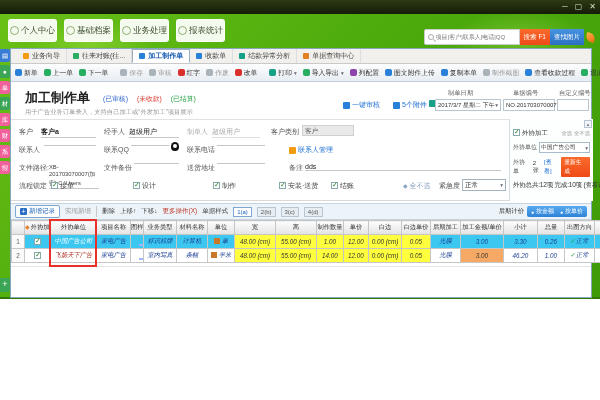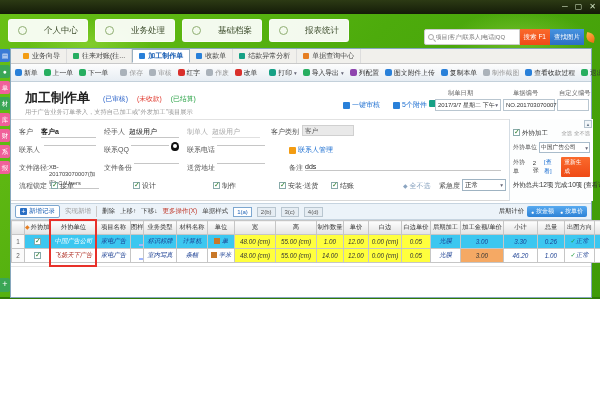--- a/index.html
+++ b/index.html
@@ -16,21 +16,21 @@
   .skin { left:0; top:14px; width:600px; height:285px; z-index:1; border-bottom:2px solid #2f7a06;
     background:
       radial-gradient(ellipse 90px 35px at 90px 30px, rgba(190,240,90,.35), transparent 70%),
       radial-gradient(ellipse 120px 45px at 320px 70px, rgba(160,225,60,.28), transparent 70%),
       radial-gradient(ellipse 100px 40px at 520px 25px, rgba(200,245,110,.3), transparent 70%),
       radial-gradient(ellipse 140px 60px at 240px 240px, rgba(120,200,40,.25), transparent 70%),
       linear-gradient(135deg,#69c016 0%, #4dab0c 45%, #3f9a08 100%); }
 
   
   .navbar { left:8px; top:19px; display:flex; gap:7px; align-items:center; z-index:3; }
-  .navbtn { height:23px; padding:0 9px; background:rgba(255,255,255,.93); border:1px solid rgba(255,255,255,.6); border-radius:3px; display:flex; align-items:center; gap:17px; font-size:8.5px; color:#3a4a2a; cursor:pointer; }
+  .navbtn { height:23px; padding:0 1px; background:rgba(255,255,255,.93); border:1px solid rgba(255,255,255,.6); border-radius:3px; display:flex; align-items:center; gap:2px; font-size:8.5px; color:#3a4a2a; cursor:pointer; }
   .navbtn .nico { width:9px; height:9px; border:1.5px solid #8fae72; border-radius:50%; flex:none; }
   .navbtn.active { background:linear-gradient(#f9652f,#e8431d); color:#fff; border-color:#c73813; height:26px; box-shadow:0 1px 3px rgba(0,0,0,.3); }
   .navbtn.active .nico { border-color:#fff; border-style:dashed; }
 
   .searchbar { right:5px; top:29px; display:flex; align-items:center; gap:0; z-index:3; }
   .searchbox { width:96px; height:16px; background:#fff; border:1px solid #ccc; border-radius:2px 0 0 2px; display:flex; align-items:center; padding:0 3px; gap:2px; }
   .mag { width:6px; height:6px; border:1.2px solid #aaa; border-radius:50%; position:relative; flex:none; }
   .mag::after { content:""; position:absolute; width:3px; height:1.2px; background:#aaa; transform:rotate(45deg); left:4px; top:5px; }
   .searchbox input { border:0; outline:0; width:82px; font-size:6px; color:#333; background:transparent; }
   .btn-search { height:16px; padding:0 4px; background:linear-gradient(#fa6a2c,#ef4a16); color:#fff; font-size:6.5px; line-height:16px; cursor:pointer; }
@@ -147,25 +147,25 @@
 
 <div class="ab skin"></div>
 
 <div class="ab navbar">
   <div class="navbtn">
     <span class="nico"></span>
     <span>个人中心</span>
   </div>
   <div class="navbtn">
     <span class="nico"></span>
-    <span>业务处理</span>
+    <span>基础档案</span>
   </div>
   <div class="navbtn">
     <span class="nico"></span>
-    <span>基础档案</span>
+    <span>业务处理</span>
   </div>
   <div class="navbtn">
     <span class="nico"></span>
     <span>报表统计</span>
   </div>
 </div>
 
 <div class="ab searchbar">
   <div class="searchbox">
     <span class="mag"></span>

